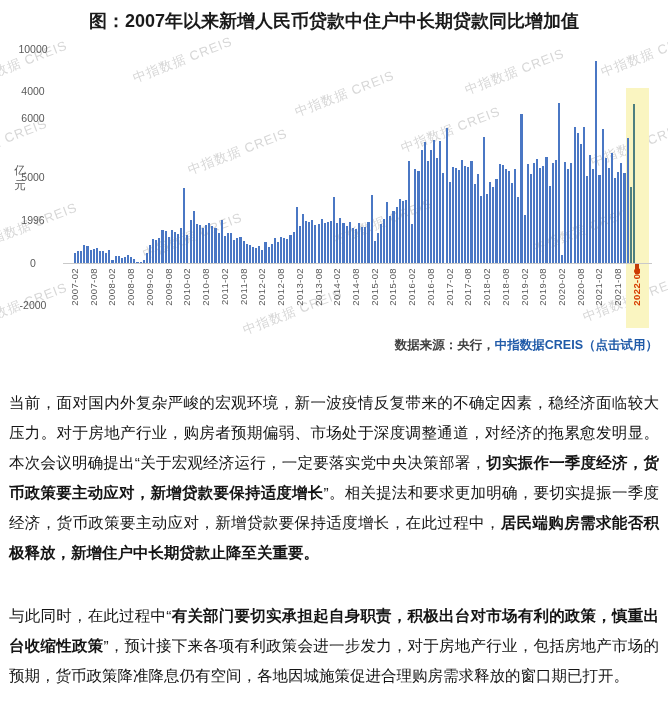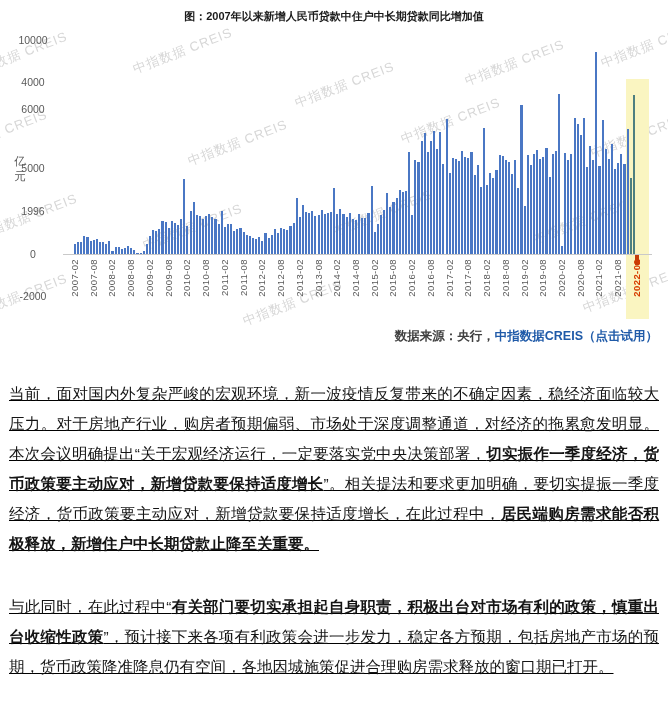--- a/index.html
+++ b/index.html
@@ -1,35 +1,35 @@
 <!DOCTYPE html>
 <html><head>
 <meta charset="utf-8">
 <style>
   html,body{margin:0;padding:0;background:#fff;}
   .page{position:relative;width:668px;height:709px;overflow:hidden;background:#fff;
         font-family:"Liberation Sans","DejaVu Sans",sans-serif;}
   
-  .chart-title{padding-top:9px;text-align:center;font-size:11px;font-weight:bold;color:#1a1a1a;}
+  .chart-title{padding-top:9px;text-align:center;font-size:18px;font-weight:bold;color:#1a1a1a;}
   .chart-area{position:relative;width:668px;height:296px;margin-top:2px;}
   .wm{position:absolute;color:#d7d7d7;font-size:13px;letter-spacing:1px;white-space:nowrap;
       transform:rotate(-21deg);z-index:1;user-select:none;}
   .band{position:absolute;z-index:1;}
   .bar{position:absolute;z-index:2;}
   .axis{position:absolute;height:1px;background:#c9c9c9;z-index:2;}
   .ytick{position:absolute;width:50px;text-align:center;font-size:10.5px;color:#595959;z-index:2;}
   .ylab{position:absolute;font-size:11.5px;color:#595959;line-height:15px;width:14px;text-align:center;z-index:2;}
   .xtick{position:absolute;font-size:9.5px;color:#595959;writing-mode:vertical-rl;
          transform:rotate(180deg);letter-spacing:.4px;z-index:3;white-space:nowrap;}
   .xtick.hot{font-weight:bold;}
   .source-line{margin-top:6px;padding-right:10px;text-align:right;font-size:12.5px;
                font-weight:bold;color:#404040;}
   .source-line a{text-decoration:none;cursor:pointer;}
   
-  .body-text{margin-top:34px;padding:0 9px;text-decoration:underline;}
+  .body-text{margin-top:34px;padding:0 9px;}
   .body-text p{margin:0 0 33px 0;font-size:15.5px;line-height:30px;color:#141414;
                text-align:justify;}
   .body-text b{font-weight:bold;}
 </style>
 </head>
 <body>
 
 <div class="page">
 
   <div class="chart-title">图：2007年以来新增人民币贷款中住户中长期贷款同比增加值</div>
@@ -275,16 +275,16 @@
       <div class="xtick" style="left: 612.228px; top: 233px;">2021-08</div>
       <div class="xtick hot" style="left: 630.96px; top: 233px; color: rgb(214, 60, 0);">2022-02</div>
     </div>
 
   <div class="source-line">
     <span>数据来源：央行，</span><a style="color: rgb(31, 90, 168);">中指数据CREIS（点击试用）</a>
   </div>
 
   <div class="body-text" id="paragraphs">
       <p><span>当前，面对国内外复杂严峻的宏观环境，新一波疫情反复带来的不确定因素，稳经济面临较大压力。对于房地产行业，购房者预期偏弱、市场处于深度调整通道，对经济的拖累愈发明显。本次会议明确提出“关于宏观经济运行，一定要落实党中央决策部署，</span><b>切实振作一季度经济，货币政策要主动应对，新增贷款要保持适度增长</b><span>”。相关提法和要求更加明确，要切实提振一季度经济，货币政策要主动应对，新增贷款要保持适度增长，在此过程中，</span><b>居民端购房需求能否积极释放，新增住户中长期贷款止降至关重要。</b></p>
-      <p><span>与此同时，在此过程中“</span><b>有关部门要切实承担起自身职责，积极出台对市场有利的政策，慎重出台收缩性政策</b><span>”，预计接下来各项有利政策会进一步发力，稳定各方预期，包括房地产市场的预期，货币政策降准降息仍有空间，各地因城施策促进合理购房需求释放的窗口期已打开。</span></p>
+      <p><span>与此同时，在此过程中“</span><b>有关部门要切实承担起自身职责，积极出台对市场有利的政策，慎重出台收缩性政策</b><span>”，预计接下来各项有利政策会进一步发力，对于房地产行业，包括房地产市场的预期，货币政策降准降息仍有空间，各地因城施策促进合理购房需求释放的窗口期已打开。</span></p>
     </div>
 
 </div>
 
 </body></html>

